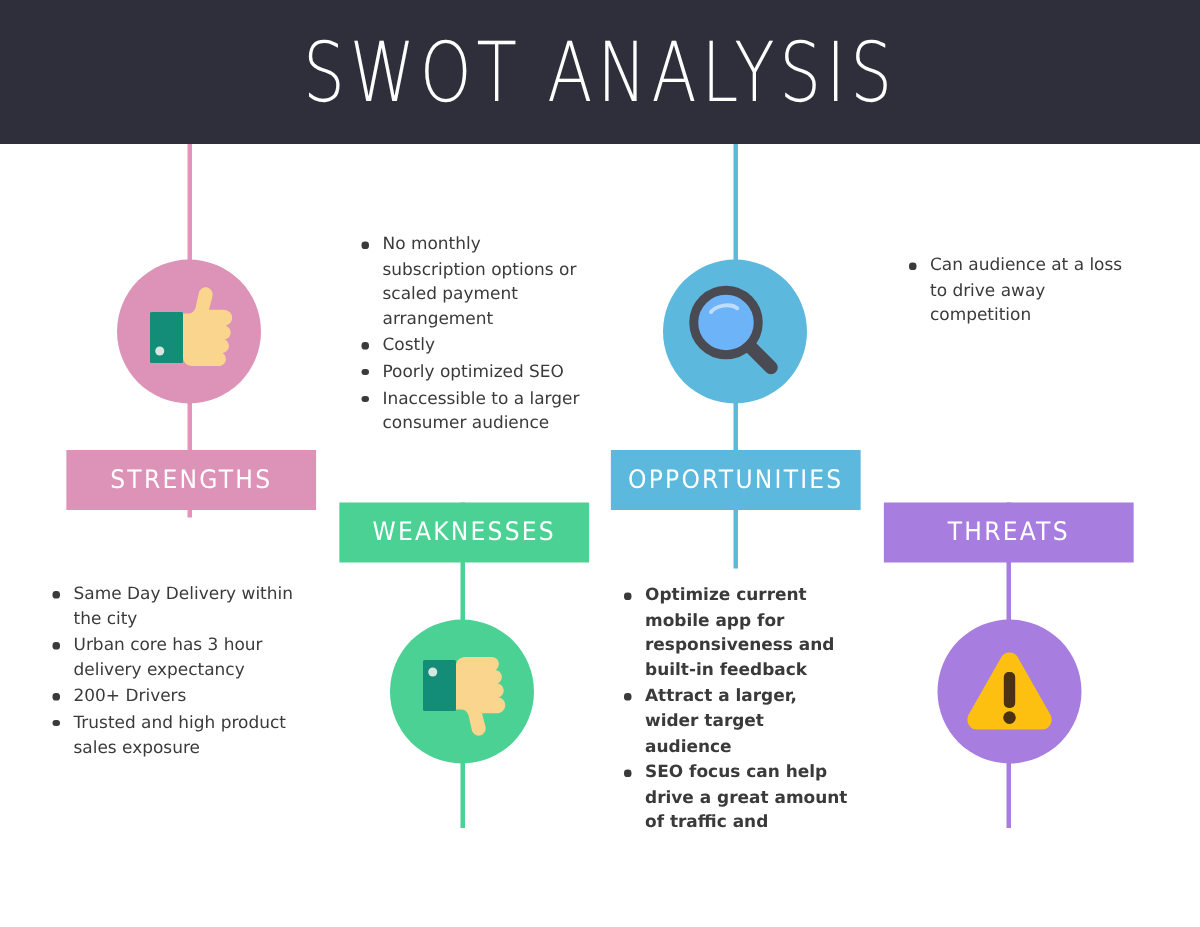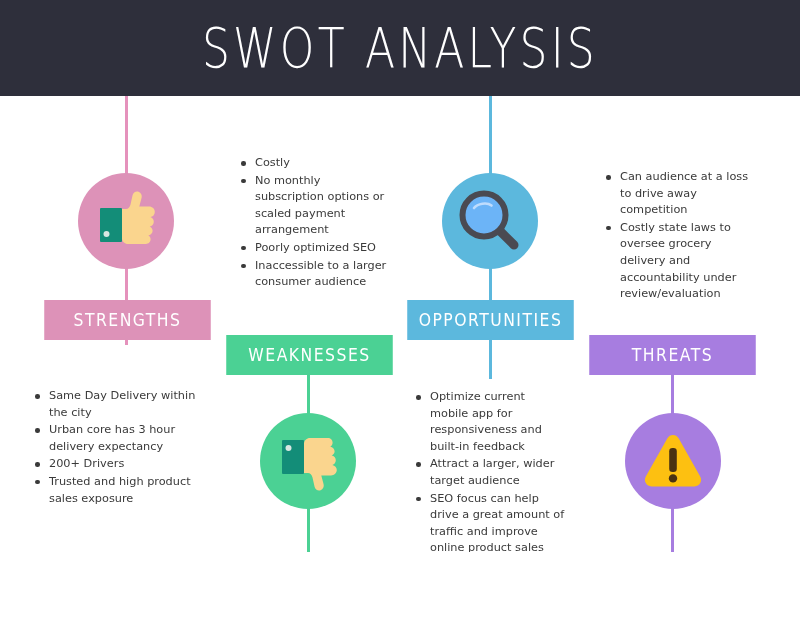--- a/index.html
+++ b/index.html
@@ -153,56 +153,55 @@
                C55.2 76.5 58 78.2 60.6 77.2 C63 76.3 64.3 73.7 63.6 71.2
                L61.3 62.5 L71 62.5 C74.3 62.5 76.8 60.1 76.8 57.1
                C76.8 54.5 74.9 52.4 72.4 51.9 C74.4 51.3 75.8 49.5 75.8 47.3
                C75.8 44.9 74 42.9 71.7 42.6 C73.4 41.9 74.6 40.2 74.6 38.3
                C74.6 35.9 72.7 33.9 70.3 33.7 C71.7 32.9 72.6 31.4 72.6 29.7
                C72.6 27.1 70.5 25 67.9 25 L50 25 C46.7 25 44 27.6 44 30.8 Z" fill="#fad58e"></path>
     </svg>
   </div>
 
   <ul class="bullets" style="left:240px; top:155px; width:150px;">
+    <li>No monthly subscription options or scaled payment arrangement</li>
     <li>Costly</li>
-    <li>No monthly subscription options or scaled payment arrangement</li>
     <li>Poorly optimized SEO</li>
     <li>Inaccessible to a larger consumer audience</li>
   </ul>
 
   <div class="badge" style="left:442px; top:173px; background:#5cb8dd;">
     <svg viewBox="0 0 96 96">
       <line x1="56" y1="56" x2="72" y2="72" stroke="#4a4a52" stroke-width="9" stroke-linecap="round"></line>
       <circle cx="42" cy="42" r="21.5" fill="#6cb4f7"></circle>
       <circle cx="42" cy="42" r="21.5" fill="none" stroke="#4a4a52" stroke-width="6"></circle>
       <path d="M32 35 C35.5 30.5 45 29 49.5 32.5" fill="none" stroke="#bfdcfd" stroke-width="2.6" stroke-linecap="round"></path>
     </svg>
   </div>
 
   <div class="cat-bar" style="left:400px; top:300px; background:#5cb8dd;">OPPORTUNITIES</div>
 
-  <ul class="bullets" style="left:415px; top:389px; width:150px;">
+  <ul class="bullets" style="left:415px; top:389px; width:150px;font-weight:bold;">
     <li>Optimize current mobile app for responsiveness and built-in feedback</li>
     <li>Attract a larger, wider target audience</li>
     <li>SEO focus can help drive a great amount of traffic and improve online product sales ranking</li>
   </ul>
 
   <div class="cat-bar" style="left:582px; top:335px; background:#a77de0;">THREATS</div>
 
   <div class="badge" style="left:625px; top:413px; background:#a77de0;">
     <svg viewBox="0 0 96 96">
       <path d="M48 22 C50.4 22 52.4 23.2 53.6 25.3 L75.2 63.4
                C76.4 65.6 76.4 68 75.2 70.1 C74 72.2 72 73.4 69.6 73.4
                L26.4 73.4 C24 73.4 22 72.2 20.8 70.1 C19.6 68 19.6 65.6 20.8 63.4
                L42.4 25.3 C43.6 23.2 45.6 22 48 22 Z" fill="#fdc011"></path>
       <rect x="44.2" y="35" width="7.6" height="24" rx="3.3" fill="#4a3212"></rect>
       <circle cx="48" cy="65.4" r="4.2" fill="#4a3212"></circle>
     </svg>
   </div>
 
   <ul class="bullets" style="left:605px; top:169px; width:148px;">
     <li>Can audience at a loss to drive away competition</li>
-    <li>Costly state laws to oversee grocery delivery and accountability under review/evaluation</li>
   </ul>
 
   <div class="band" id="footer-band"></div>
 
 </div>
 
 </body></html>

